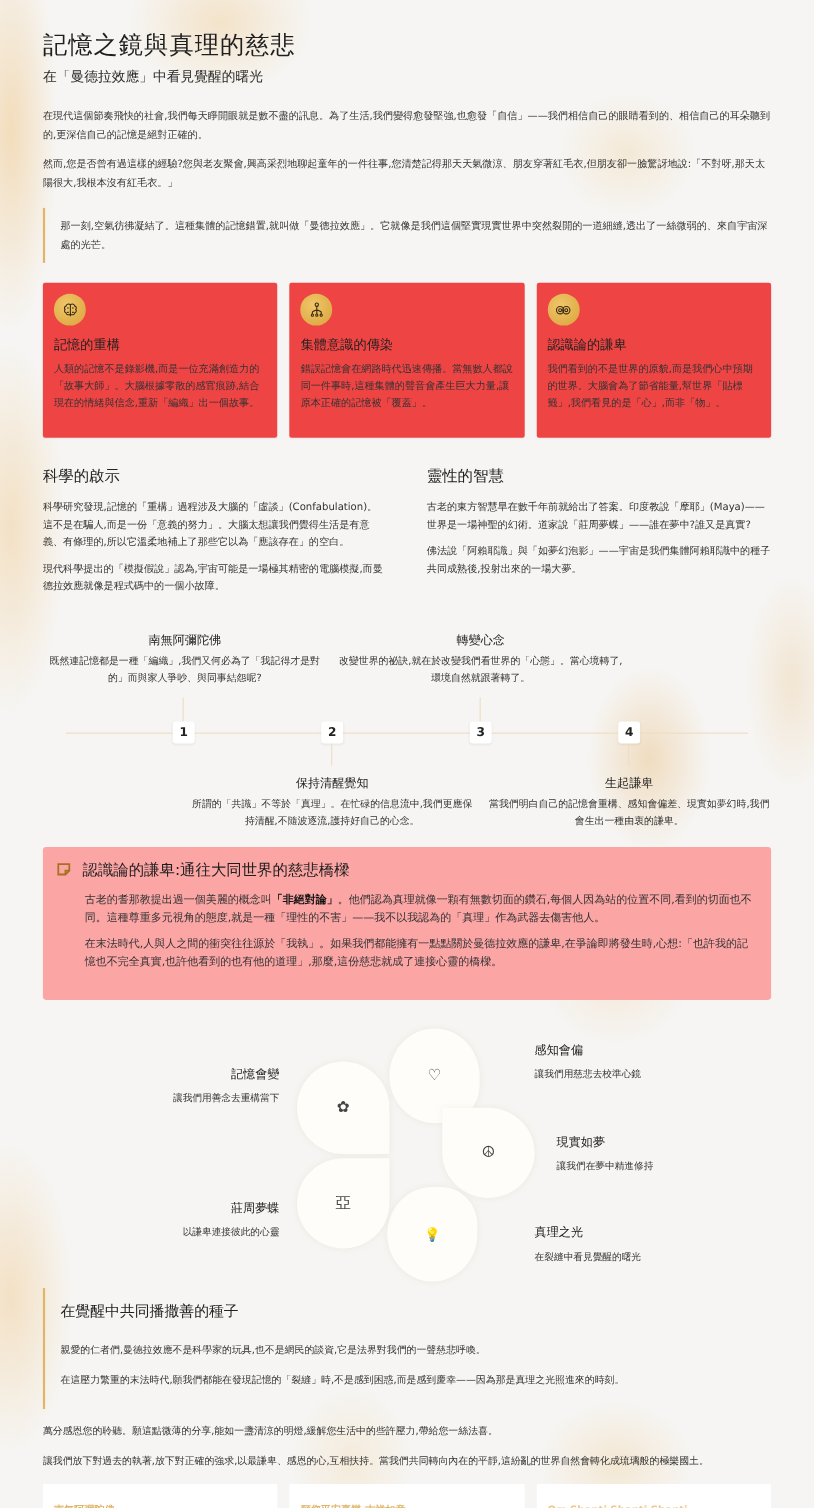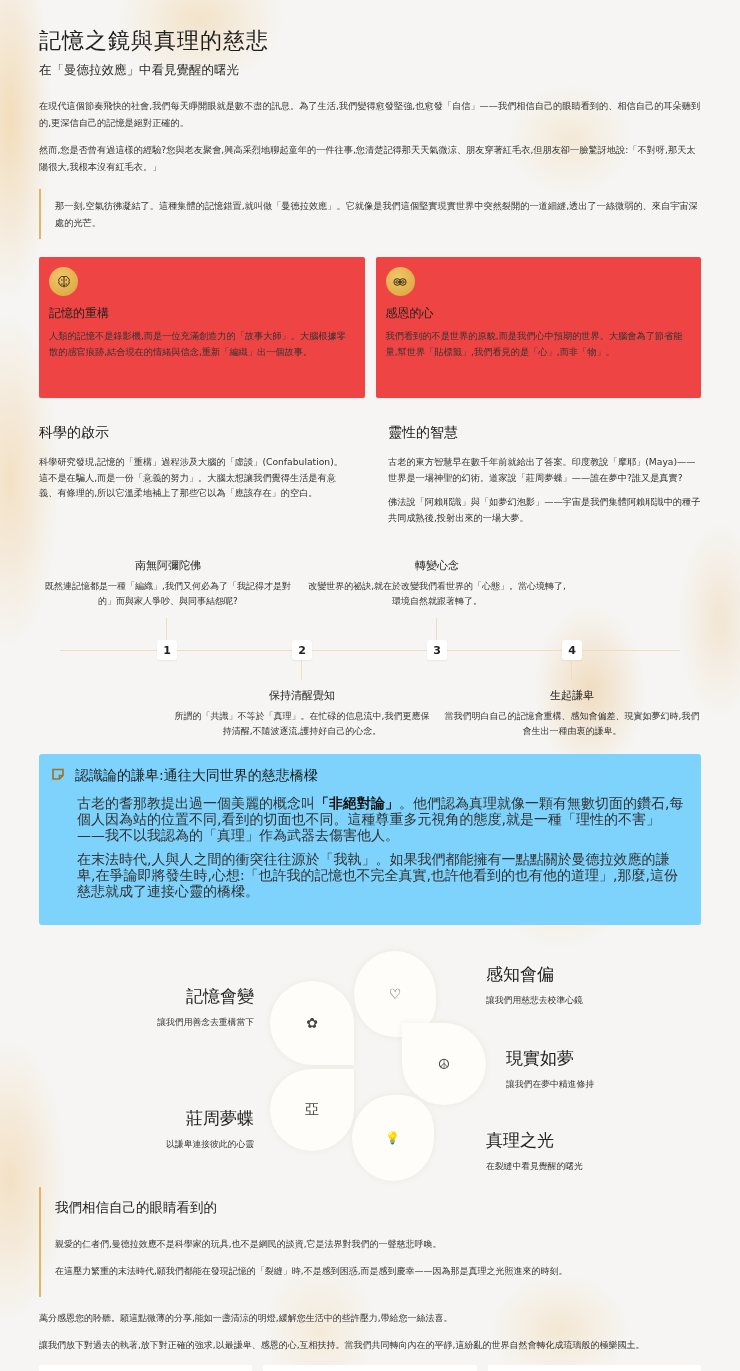--- a/index.html
+++ b/index.html
@@ -57,35 +57,35 @@
     position: absolute; top: 92px; width: 20px; height: 20px; background: #fff; border-radius: 3px;
     font-family: "DejaVu Sans", sans-serif; font-weight: 700; font-size: 11px; color: #222;
     display: flex; align-items: center; justify-content: center;
     box-shadow: 0 1px 2px rgba(0,0,0,0.06);
   }
   .tl-vline { position: absolute; width: 1px; background: #f0dcc0; }
   .tl-text { position: absolute; text-align: center; width: 260px; }
   .tl-text h4 { font-size: 11px; font-weight: 400; color: #222; margin-bottom: 6px; }
   .tl-text p { font-size: 9px; line-height: 15px; color: #333; }
   .callout {
-    background: #7dd3fc; border-radius: 3px; padding: 12px 16px 18px 12px; margin-top: 6px; margin-bottom: 20px;
+    background: #fca5a5; border-radius: 3px; padding: 12px 16px 18px 12px; margin-top: 6px; margin-bottom: 20px;
   }
   .callout-head { display: flex; align-items: center; gap: 10px; margin-bottom: 10px; }
   .callout-head h3 { font-size: 14px; font-weight: 400; color: #1e1e1e; }
-  .callout p { font-size: 14px; line-height: 16px; color: #333; padding-left: 26px; margin-bottom: 8px; }
+  .callout p { font-size: 10px; line-height: 16px; color: #333; padding-left: 26px; margin-bottom: 8px; }
   .callout b { font-weight: 700; color: #111; }
   .flower { position: relative; height: 238px; margin: 0 -39px; }
   .petal {
     position: absolute; width: 82px; height: 82px; background: #fefdfa;
     border-radius: 50% 50% 50% 0; box-shadow: 0 0 6px rgba(200,170,120,0.15);
     display: flex; align-items: center; justify-content: center;
   }
   .petal .glyph { font-size: 14px; color: #444; }
   .fl-label { position: absolute; }
-  .fl-label h4 { font-size: 17px; font-weight: 400; color: #222; margin-bottom: 9px; }
+  .fl-label h4 { font-size: 11px; font-weight: 400; color: #222; margin-bottom: 9px; }
   .fl-label p { font-size: 8.8px; color: #333; }
   .fl-left { text-align: right; }
   .closing { border-left: 2px solid #e0b56a; padding: 12px 0 6px 14px; margin-top: 4px; margin-bottom: 14px; }
   .closing h3 { font-size: 13.5px; font-weight: 400; color: #222; margin-bottom: 20px; }
   .closing p { font-size: 9px; line-height: 15px; color: #333; margin-bottom: 12px; }
   .final p { font-size: 9px; line-height: 15px; color: #333; margin-bottom: 12px; }
   .bubbles { display: flex; gap: 11px; margin-top: 12px; margin-bottom: 22px; }
   .bubble { flex: 1; background: #fff; height: 34px; border-radius: 2px; position: relative; padding: 11px 10px; }
   .bubble::after {
     content: ""; position: absolute; bottom: -10px; left: 136px;
@@ -114,35 +114,49 @@
         <svg width="16" height="16" viewBox="0 0 16 16" fill="none" stroke="#3a2a10" stroke-width="1">
             <path d="M8 2.5v11M8 3c-1.5-1.2-4-.5-4 1.3-1.5.3-1.8 2.2-.8 3-1 .9-.5 2.7.8 3 0 1.8 2.5 2.5 4 1.2M8 3c1.5-1.2 4-.5 4 1.3 1.5.3 1.8 2.2.8 3 1 .9.5 2.7-.8 3 0 1.8-2.5 2.5-4 1.2M5 6h1.5M9.5 6H11M5 10h1.5M9.5 10H11"></path>
           </svg>
       </div>
       <h3>記憶的重構</h3>
       <p>人類的記憶不是錄影機,而是一位充滿創造力的「故事大師」。大腦根據零散的感官痕跡,結合現在的情緒與信念,重新「編織」出一個故事。</p>
     </div>
     <div class="card">
       <div class="ic">
         <svg width="16" height="16" viewBox="0 0 16 16" fill="none" stroke="#3a2a10" stroke-width="1">
+            <circle cx="8" cy="3" r="1.5"></circle>
+            <path d="M8 4.5v3M4 9.5l4-2 4 2M4 9.5v2M8 7.5v4M12 9.5v2"></path>
+            <circle cx="4" cy="12.5" r="1"></circle>
+            <circle cx="8" cy="12.5" r="1"></circle>
+            <circle cx="12" cy="12.5" r="1"></circle>
+          </svg>
+      </div>
+      <h3>集體意識的傳染</h3>
+      <p>錯誤記憶會在網路時代迅速傳播。當無數人都說同一件事時,這種集體的聲音會產生巨大力量,讓原本正確的記憶被「覆蓋」。</p>
+    </div>
+    <div class="card">
+      <div class="ic">
+        <svg width="16" height="16" viewBox="0 0 16 16" fill="none" stroke="#3a2a10" stroke-width="1">
             <circle cx="5.2" cy="8" r="3.3"></circle>
             <circle cx="10.8" cy="8" r="3.3"></circle>
             <circle cx="5.2" cy="8" r="1.3"></circle>
             <circle cx="10.8" cy="8" r="1.3"></circle>
           </svg>
       </div>
-      <h3>感恩的心</h3>
+      <h3>認識論的謙卑</h3>
       <p>我們看到的不是世界的原貌,而是我們心中預期的世界。大腦會為了節省能量,幫世界「貼標籤」,我們看見的是「心」,而非「物」。</p>
     </div>
   </div>
 
   <div class="two-col">
     <div class="col">
       <h2>科學的啟示</h2>
       <p>科學研究發現,記憶的「重構」過程涉及大腦的「虛談」(Confabulation)。這不是在騙人,而是一份「意義的努力」。大腦太想讓我們覺得生活是有意義、有條理的,所以它溫柔地補上了那些它以為「應該存在」的空白。</p>
+      <p>現代科學提出的「模擬假說」認為,宇宙可能是一場極其精密的電腦模擬,而曼德拉效應就像是程式碼中的一個小故障。</p>
     </div>
     <div class="col">
       <h2>靈性的智慧</h2>
       <p>古老的東方智慧早在數千年前就給出了答案。印度教說「摩耶」(Maya)——世界是一場神聖的幻術。道家說「莊周夢蝶」——誰在夢中?誰又是真實?</p>
       <p>佛法說「阿賴耶識」與「如夢幻泡影」——宇宙是我們集體阿賴耶識中的種子共同成熟後,投射出來的一場大夢。</p>
     </div>
   </div>
 
   <div class="timeline">
     <div class="tl-line"></div>
@@ -224,21 +238,21 @@
       <h4>真理之光</h4>
       <p>在裂縫中看見覺醒的曙光</p>
     </div>
     <div class="fl-label fl-left" style="right:486px; top:162px;">
       <h4>莊周夢蝶</h4>
       <p>以謙卑連接彼此的心靈</p>
     </div>
   </div>
 
   <div class="closing">
-    <h3>我們相信自己的眼睛看到的</h3>
+    <h3>在覺醒中共同播撒善的種子</h3>
     <p>親愛的仁者們,曼德拉效應不是科學家的玩具,也不是網民的談資,它是法界對我們的一聲慈悲呼喚。</p>
     <p>在這壓力繁重的末法時代,願我們都能在發現記憶的「裂縫」時,不是感到困惑,而是感到慶幸——因為那是真理之光照進來的時刻。</p>
   </div>
 
   <div class="final">
     <p>萬分感恩您的聆聽。願這點微薄的分享,能如一盞清涼的明燈,緩解您生活中的些許壓力,帶給您一絲法喜。</p>
     <p>讓我們放下對過去的執著,放下對正確的強求,以最謙卑、感恩的心,互相扶持。當我們共同轉向內在的平靜,這紛亂的世界自然會轉化成琉璃般的極樂國土。</p>
   </div>
 
   <div class="bubbles">

